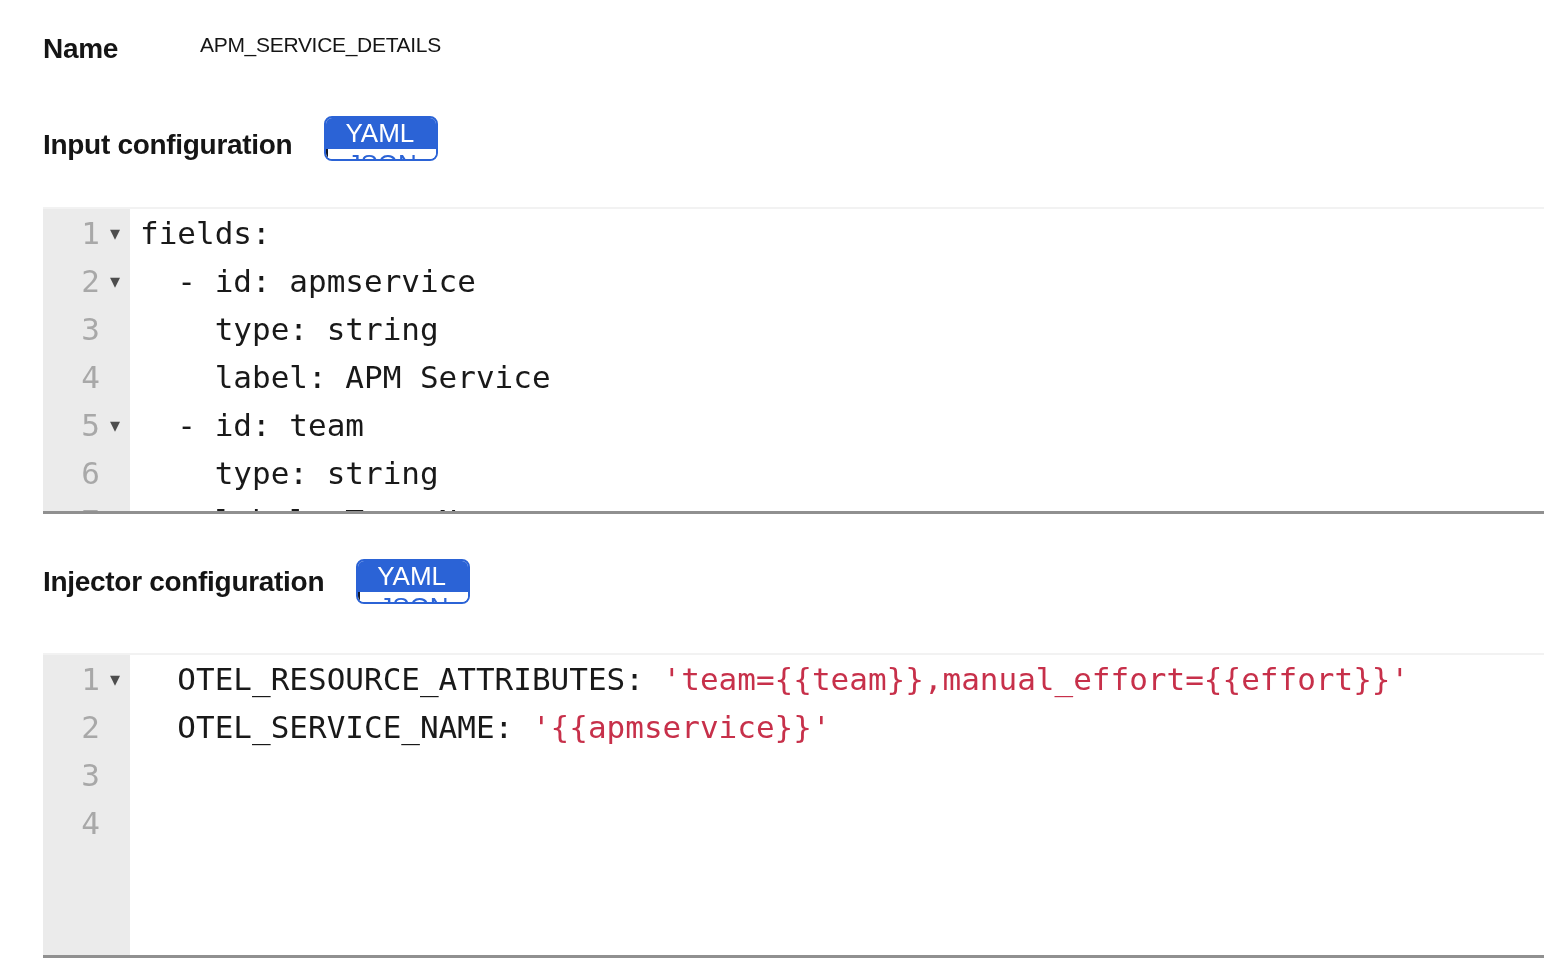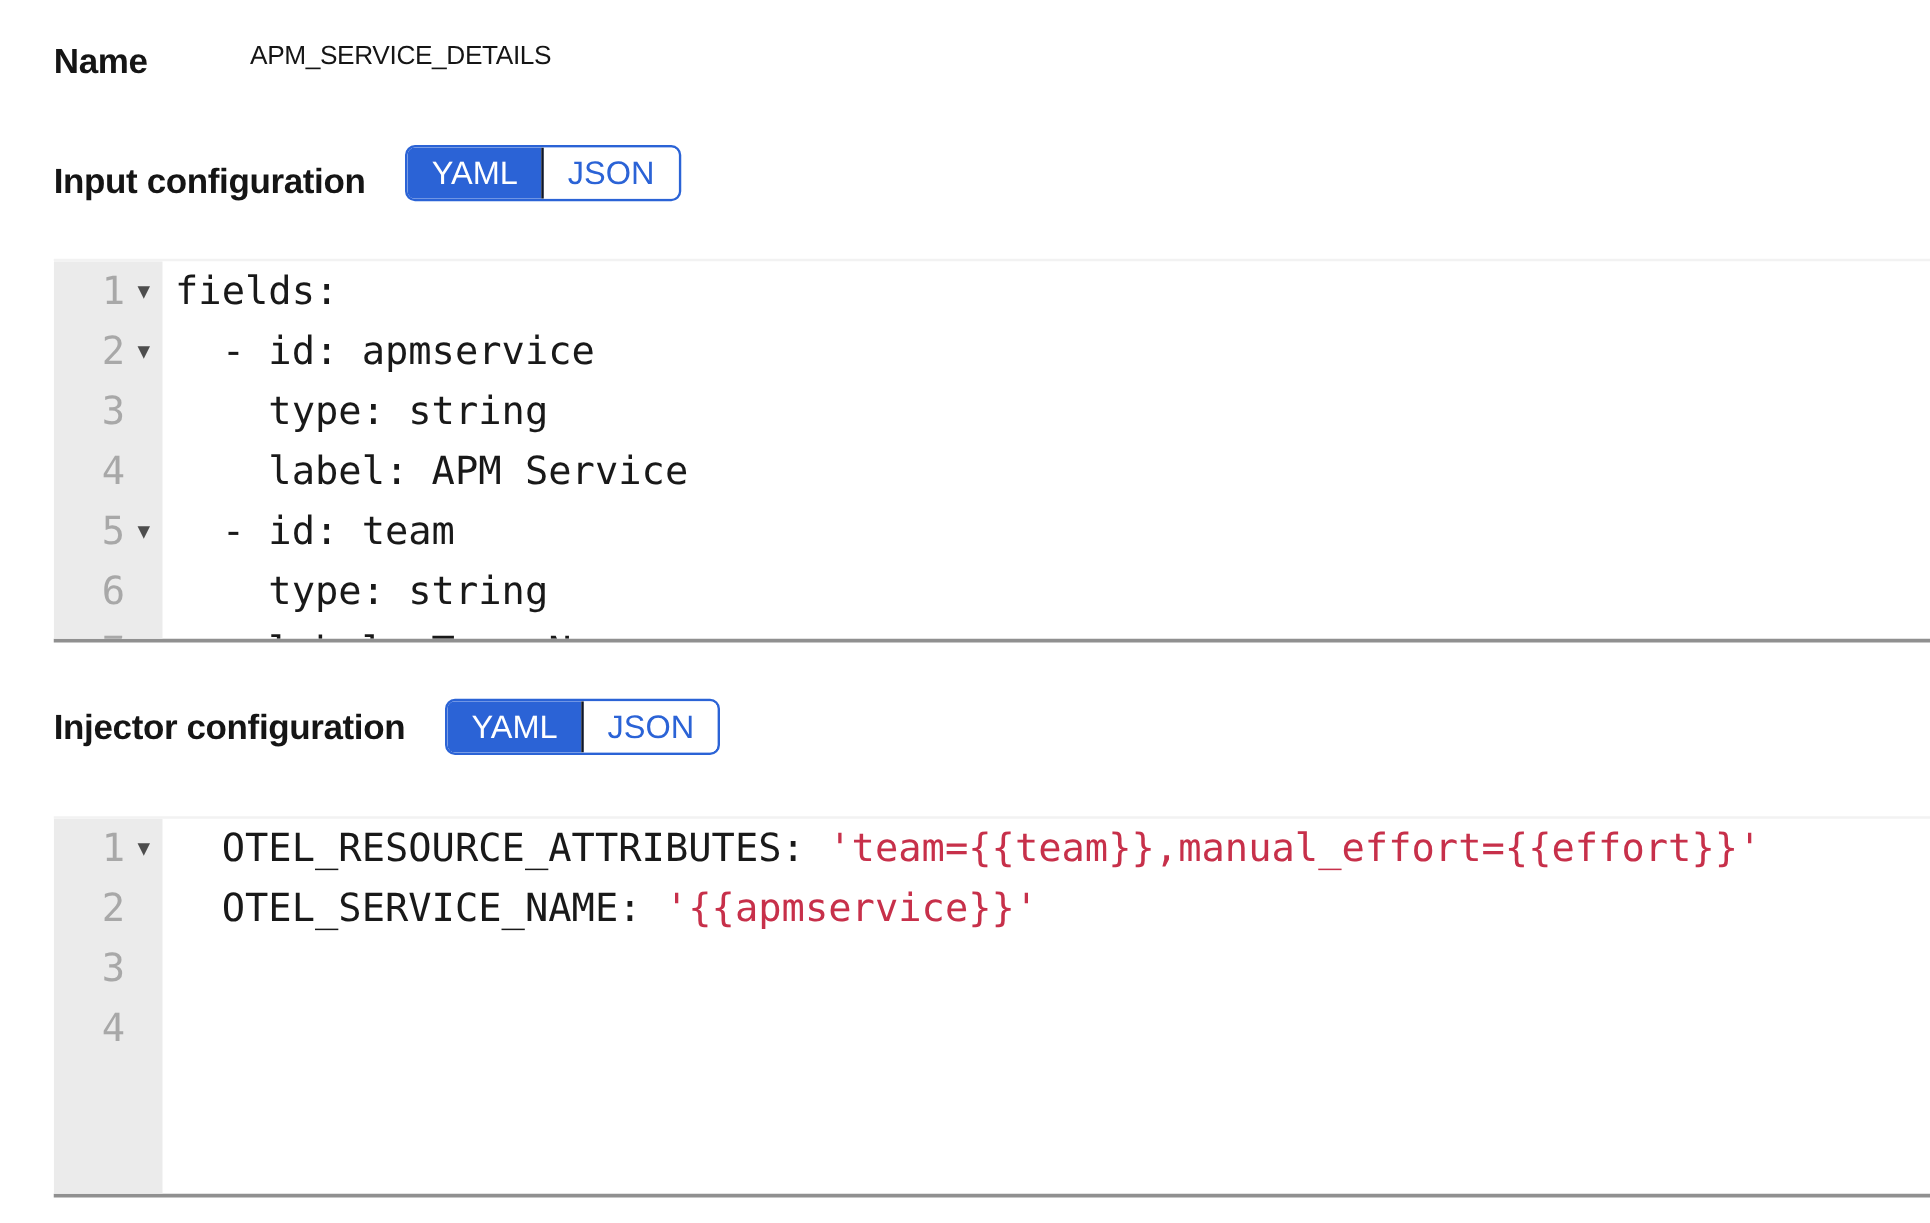--- a/index.html
+++ b/index.html
@@ -9,21 +9,21 @@
   .name-row { margin: 33px 0 0 43px; height: 34px; display: flex; }
   .name-row .lbl { font-size: 28px; font-weight: 700; min-width: 157px; letter-spacing: -0.3px; }
   .name-row .val { font-size: 21px; font-weight: 400; letter-spacing: -0.3px; }
 
   .cfg-row { margin-left: 43px; display: flex; align-items: center; gap: 32px; height: 45px; }
   .cfg-row.first { margin-top: 49px; align-items: flex-end; }
   .cfg-row.second { margin-top: 45px; }
   .cfg-row .lbl { font-size: 28px; font-weight: 700; letter-spacing: -0.3px; }
 
   .toggle { display: inline-flex; height: 45px; border: 2px solid #2b63d6; border-radius: 8px;
-            overflow: hidden; background: #fff; }
+            overflow: hidden; background: #fff; flex-direction: column; }
   .tbtn { border: none; height: 100%; padding: 0 19px; font-family: "Liberation Sans", sans-serif;
           font-size: 26px; cursor: pointer; background: #fff; color: #2b63d6; display: flex;
           align-items: center; }
   .tbtn.selected { background: #2b63d6; color: #ffffff; }
   .tbtn.unselected { border-left: 2px solid #0f172a; }
 
   .editor { margin-left: 43px; width: calc(100% - 43px); display: flex; overflow: hidden;
             border-top: 2px solid #f2f2f2; border-bottom: 3px solid #909090; background: #fff; }
   #editor-0 { margin-top: 46px; height: 307px; }
   #editor-1 { margin-top: 49px; height: 305px; }

